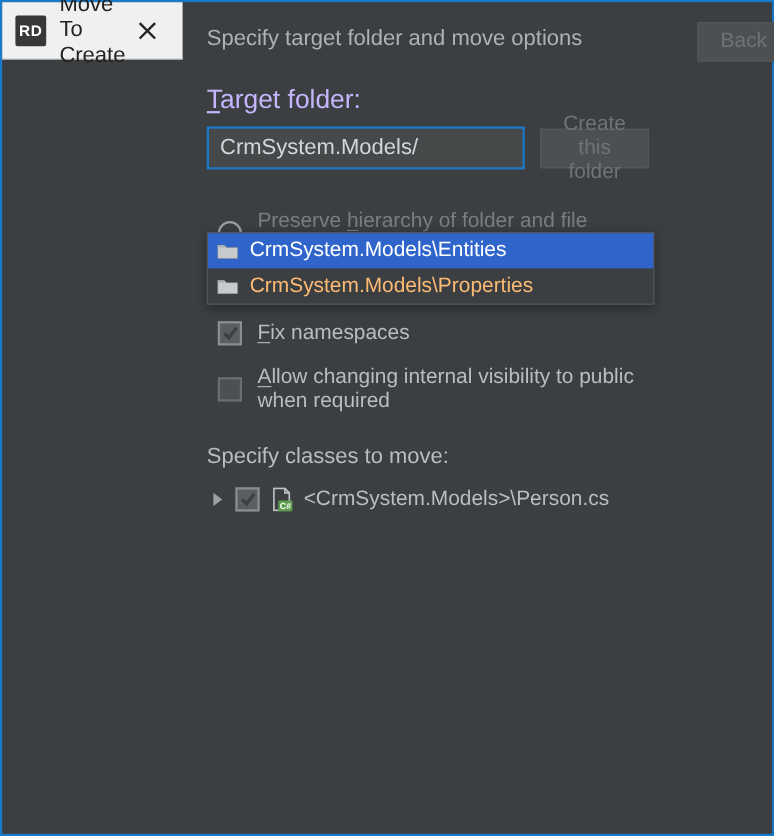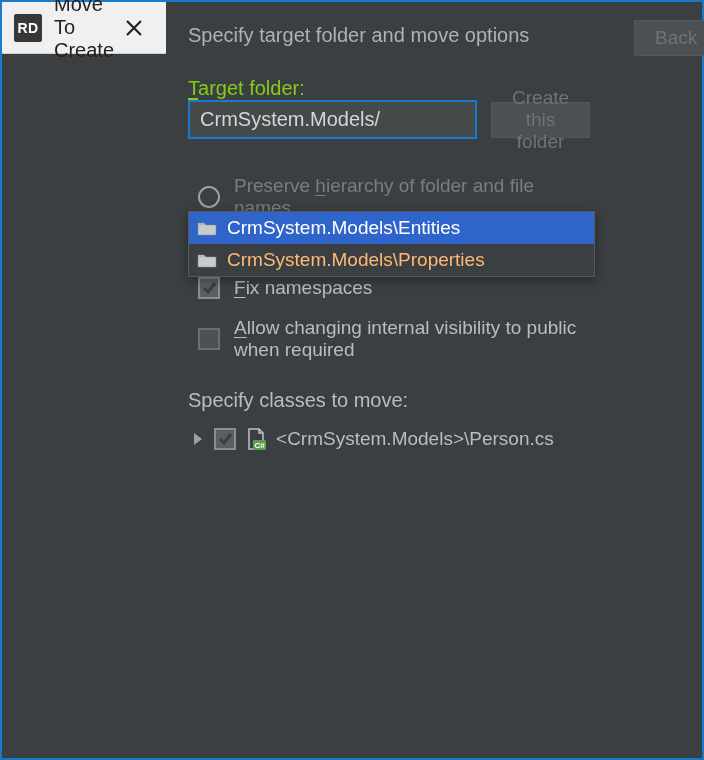--- a/index.html
+++ b/index.html
@@ -56,21 +56,21 @@
     .content {
       flex: 1;
       padding: 22px 22px 0 22px;
       color: #b9bdc0;
       font-size: 19px;
       display: flex;
       flex-direction: column;
       position: relative;
     }
     .subtitle { margin-bottom: 30px; font-size: 20px; color: #aeb2b5;}
-    .label { color: #84cc16; font-size: 20px; margin-bottom: 0; }
+    .label { color: #c4b5fd; font-size: 24px; margin-bottom: 10px; }
     .under { text-decoration: underline; text-underline-offset: 3px; }
     .input-row { display: flex; gap: 14px; margin-bottom: 18px; align-items:center;}
     .text-input {
       flex: 1;
       background: #45494a;
       border: 2px solid #1979ca;
       color: #d4d7d9;
       font-size: 20px;
       padding: 6px 10px;
       height: 39px;

